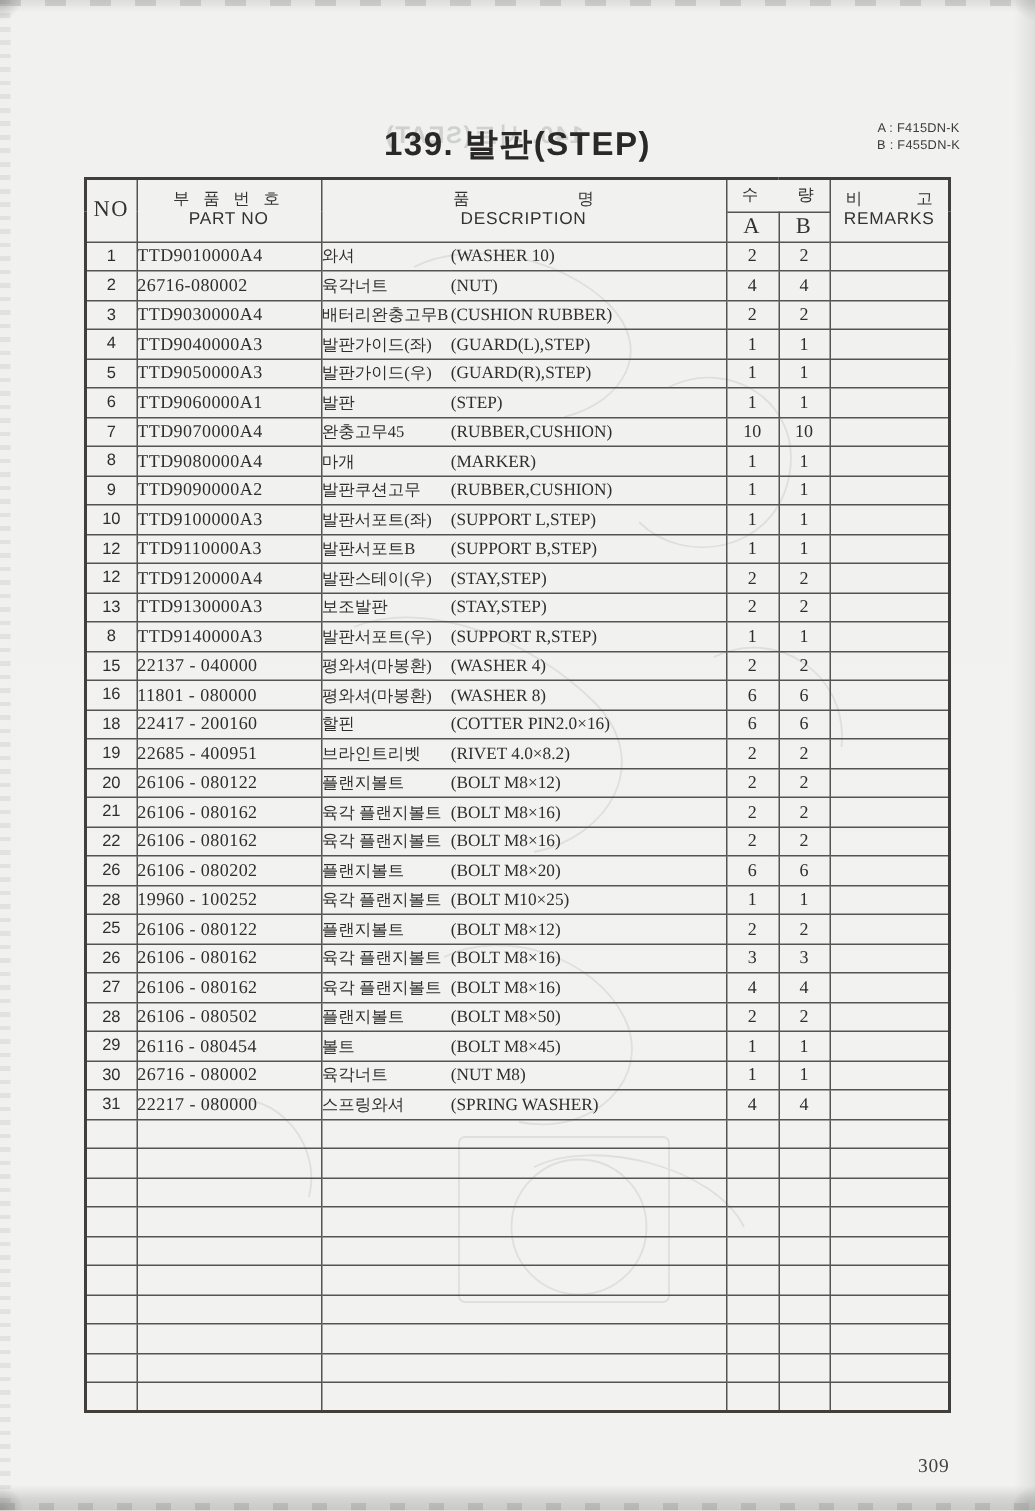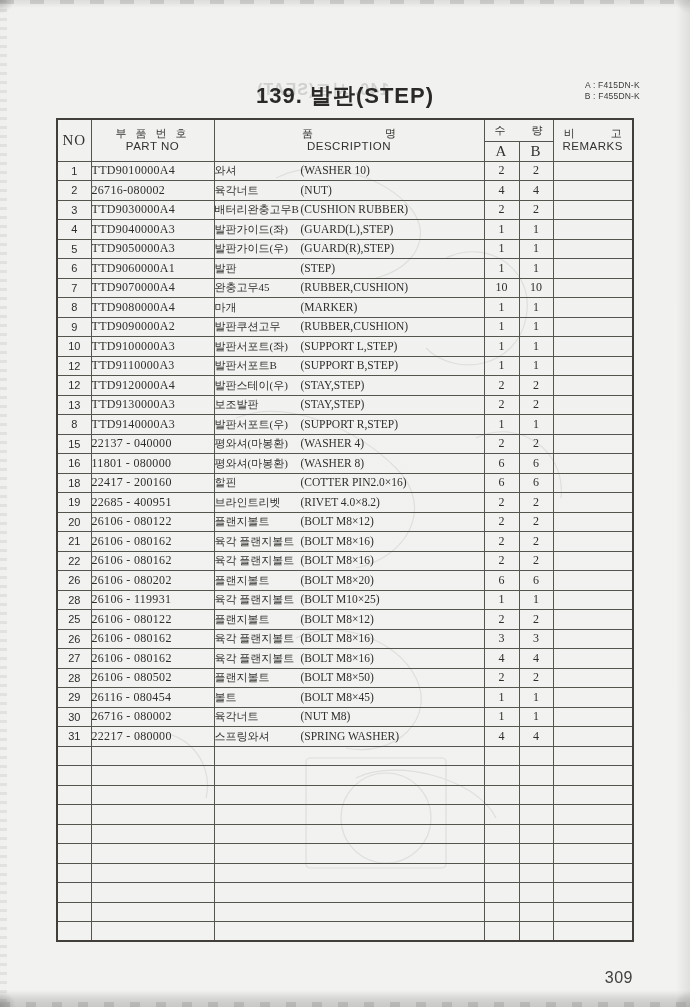--- a/index.html
+++ b/index.html
@@ -76,21 +76,21 @@
   td.c-no { text-align: center; font-family: "Liberation Sans", sans-serif; font-size: 11px; }
   td.c-part { font-size: 12px; padding-left: 9px; letter-spacing: .3px; }
   td.c-desc { font-size: 11.5px; padding-left: 6px; margin-top: 48px; }
   td.c-desc .kr { display: inline-block; min-width: 86px; font-size: 11px; }
   td.c-desc .en { font-size: 11.5px; }
   td.c-qty { text-align: center; font-size: 12px; }
   td.c-rem { }
 
   .page-number {
     position: absolute; right: 57px; top: 969px;
-    font-family: Liberation Sans, sans-serif; font-size: 16px; color: #42413f; letter-spacing: .5px; text-align: center;
+    font-family: Liberation Serif, serif; font-size: 13px; color: #42413f; letter-spacing: .5px; text-align: center;
   }
 </style>
 </head>
 <body>
 
 <div class="scan-page">
   <div class="edge-top"></div>
   <div class="edge-left"></div>
   <div class="edge-bottom"></div>
   <div class="edge-right"></div>
@@ -332,21 +332,21 @@
         <tr>
           <td class="c-no">26</td>
           <td class="c-part">26106 - 080202</td>
           <td class="c-desc"><span class="kr">플랜지볼트</span><span class="en">(BOLT M8×20)</span></td>
           <td class="c-qty">6</td>
           <td class="c-qty">6</td>
           <td class="c-rem"></td>
         </tr>
         <tr>
           <td class="c-no">28</td>
-          <td class="c-part">26106 - 119931</td>
+          <td class="c-part">19960 - 100252</td>
           <td class="c-desc"><span class="kr">육각 플랜지볼트</span><span class="en">(BOLT M10×25)</span></td>
           <td class="c-qty">1</td>
           <td class="c-qty">1</td>
           <td class="c-rem"></td>
         </tr>
         <tr>
           <td class="c-no">25</td>
           <td class="c-part">26106 - 080122</td>
           <td class="c-desc"><span class="kr">플랜지볼트</span><span class="en">(BOLT M8×12)</span></td>
           <td class="c-qty">2</td>

